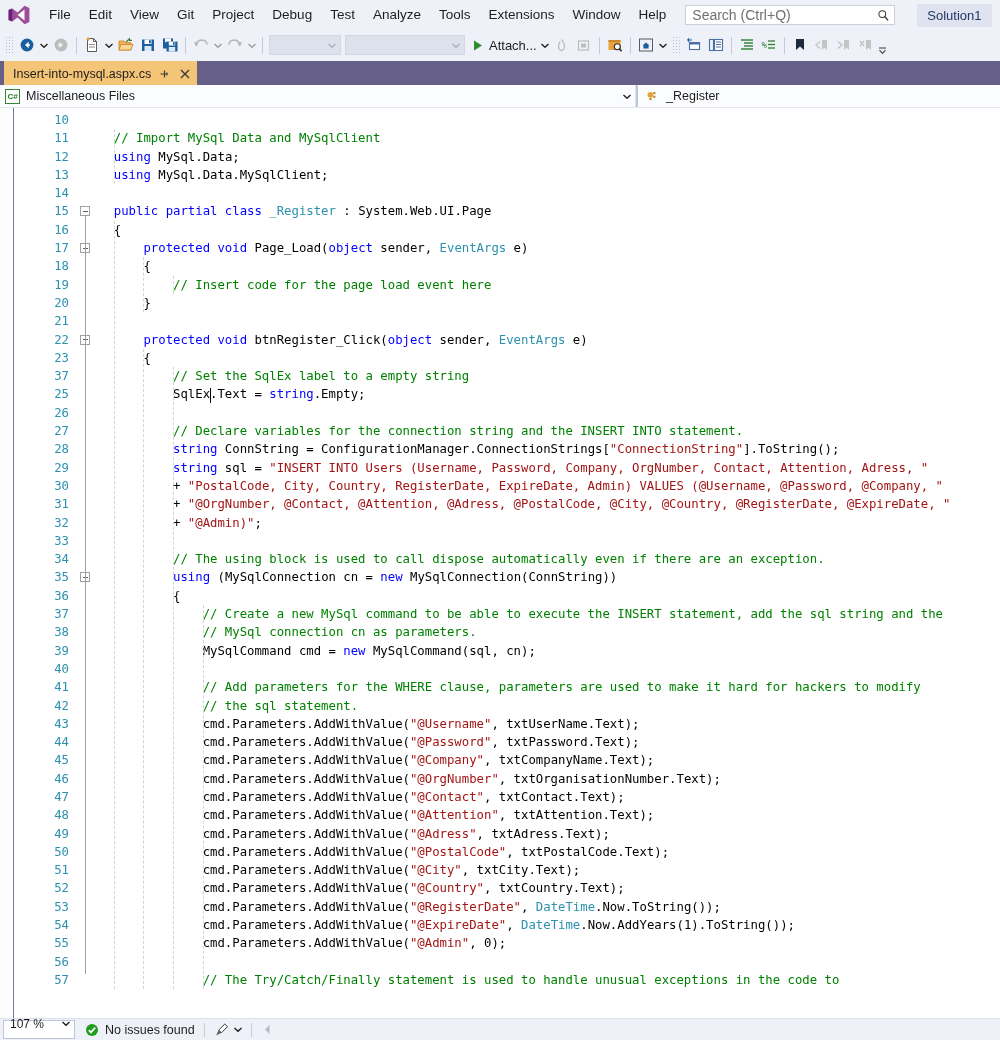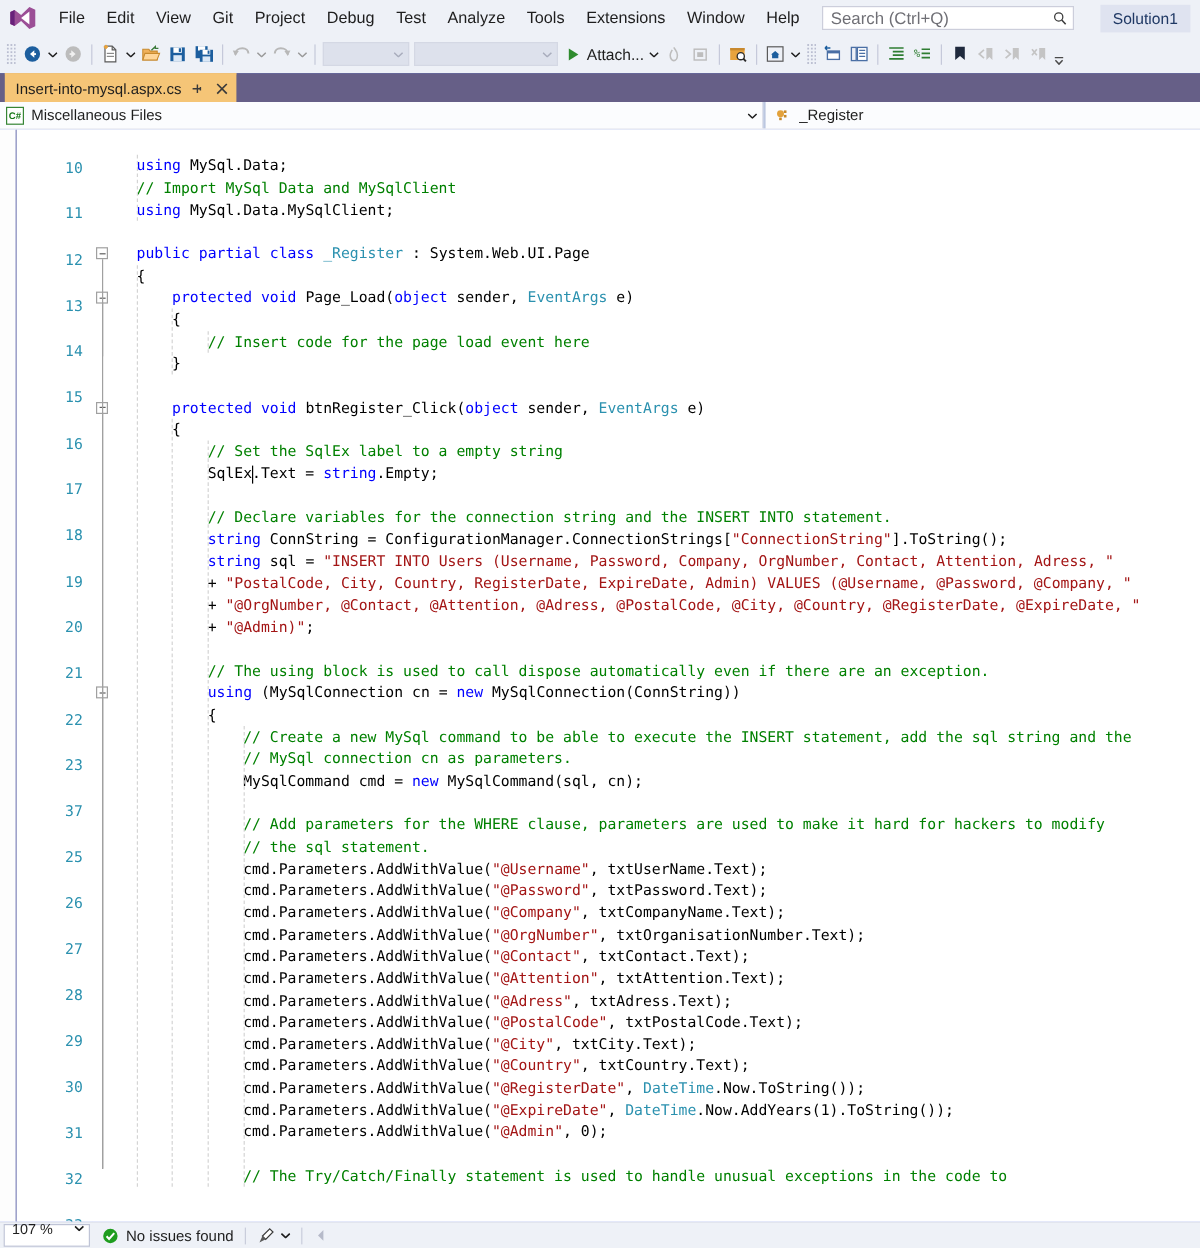--- a/index.html
+++ b/index.html
@@ -246,21 +246,20 @@
   }
   .ln {
     height: 18.3px;
     line-height: 18.3px;
     text-align: right;
     padding-right: 8px;
     font-family: "DejaVu Sans Mono", "Liberation Mono", monospace;
     font-size: 12.3px;
     color: #2b91af;
     box-sizing: border-box;
-    margin-top: 20px;
   }
   .fold-col {
     flex: 0 0 18px;
     background: #ffffff;
     padding-top: 3px;
     box-sizing: border-box;
     position: relative;
   }
   .fold-row {
     height: 18.3px;
@@ -777,22 +776,22 @@
         <div class="fold-row"></div>
         <div class="fold-row"></div>
         <div class="fold-row"></div>
         <div class="fold-line" style="top: 107.5px; height: 758.6px;"></div>
         <div class="fold-line" style="top: 144.1px; height: 44.9px;"></div>
         <div class="fold-line" style="top: 235.6px; height: 630.5px;"></div>
         <div class="fold-line" style="top: 473.5px; height: 392.6px;"></div>
       </div>
     <div class="code-area">
         <div class="code-line">&nbsp;</div>
+        <div class="code-line"><span class="c-cm">  // Import MySql Data and MySqlClient</span></div>
         <div class="code-line"><span class="c-pl">  </span><span class="c-kw">using</span><span class="c-pl"> MySql.Data;</span></div>
-        <div class="code-line"><span class="c-cm">  // Import MySql Data and MySqlClient</span></div>
         <div class="code-line"><span class="c-pl">  </span><span class="c-kw">using</span><span class="c-pl"> MySql.Data.MySqlClient;</span></div>
         <div class="code-line">&nbsp;</div>
         <div class="code-line"><span class="c-pl">  </span><span class="c-kw">public partial class</span><span class="c-pl"> </span><span class="c-type">_Register</span><span class="c-pl"> : System.Web.UI.Page</span></div>
         <div class="code-line"><span class="c-pl">  {</span></div>
         <div class="code-line"><span class="c-pl">      </span><span class="c-kw">protected void</span><span class="c-pl"> Page_Load(</span><span class="c-kw">object</span><span class="c-pl"> sender, </span><span class="c-type">EventArgs</span><span class="c-pl"> e)</span></div>
         <div class="code-line"><span class="c-pl">      {</span></div>
         <div class="code-line"><span class="c-cm">          // Insert code for the page load event here</span></div>
         <div class="code-line"><span class="c-pl">      }</span></div>
         <div class="code-line">&nbsp;</div>
         <div class="code-line"><span class="c-pl">      </span><span class="c-kw">protected void</span><span class="c-pl"> btnRegister_Click(</span><span class="c-kw">object</span><span class="c-pl"> sender, </span><span class="c-type">EventArgs</span><span class="c-pl"> e)</span></div>

